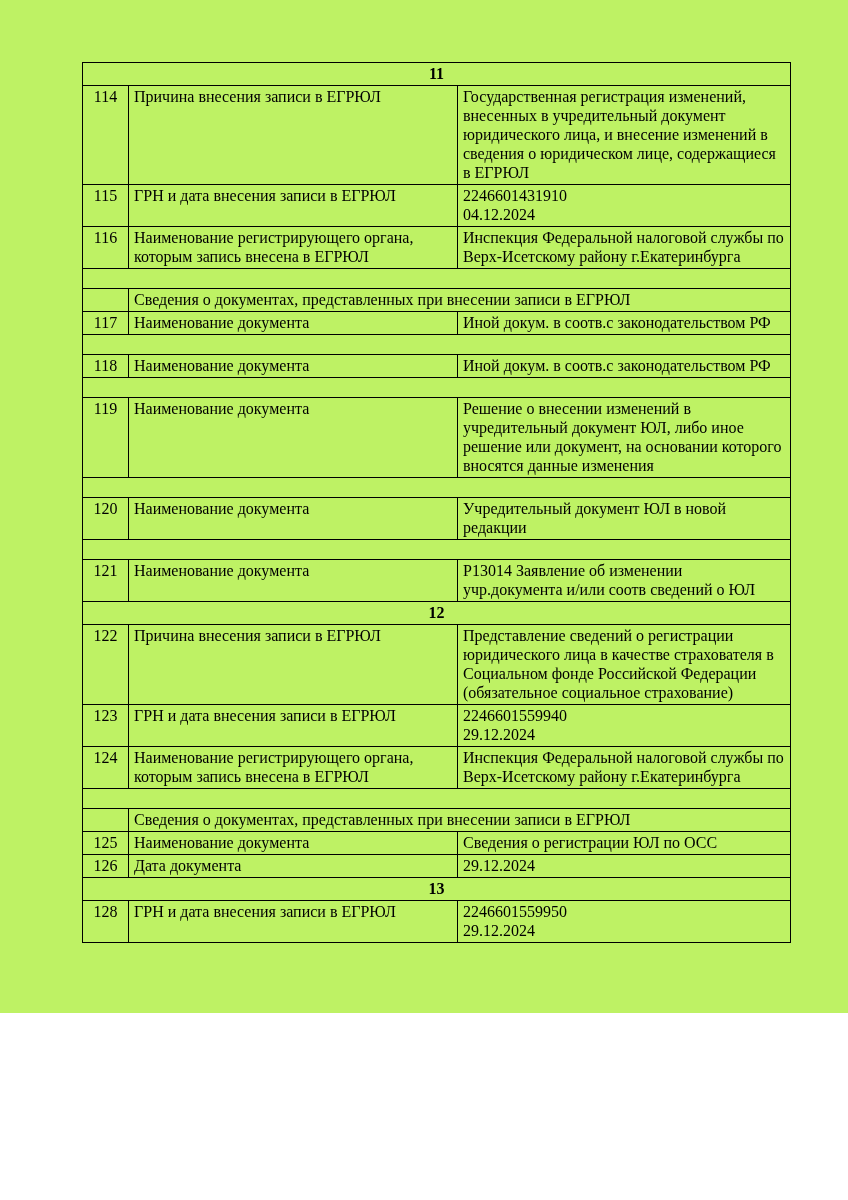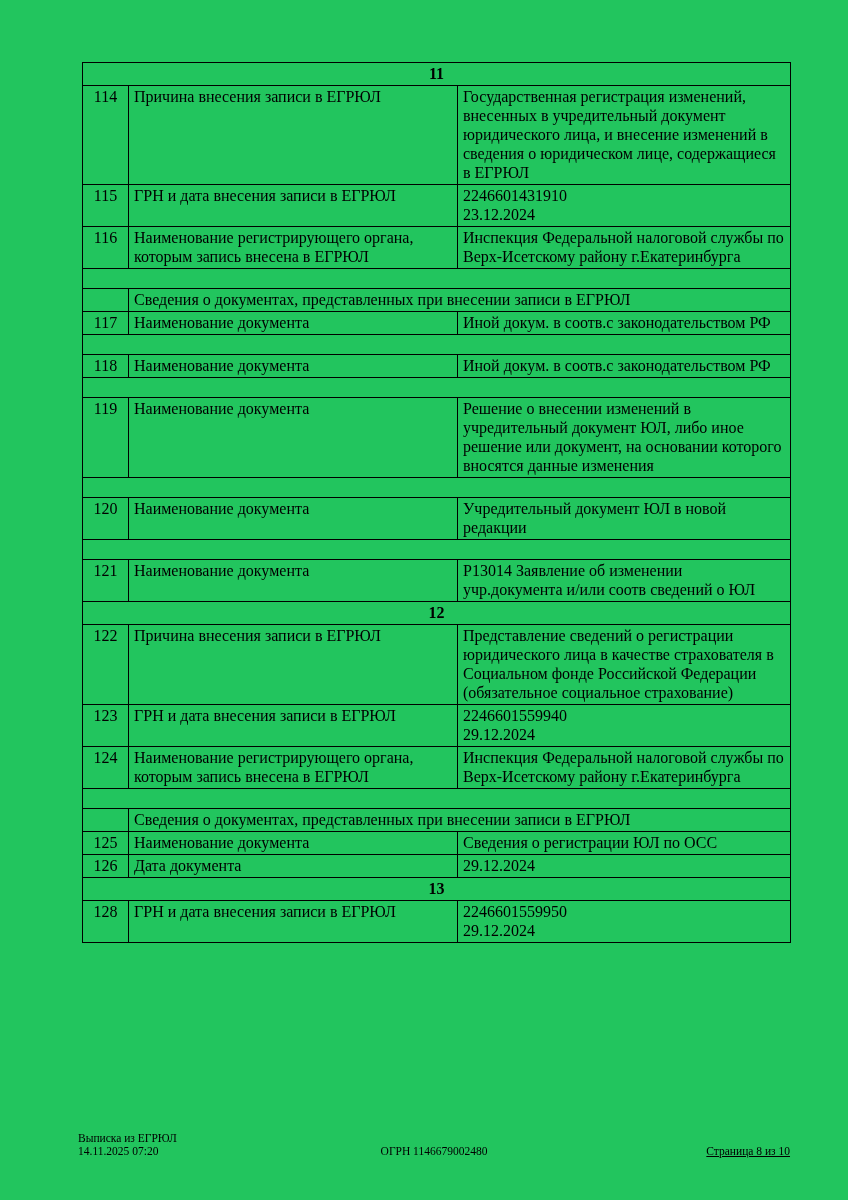--- a/index.html
+++ b/index.html
@@ -9,22 +9,22 @@
   }
   body {
     width: 848px;
     height: 1200px;
     font-family: "Liberation Serif", "DejaVu Serif", serif;
     color: #000000;
   }
   .page {
     position: relative;
     width: 848px;
-    height: 1200px;
-    background: #22c55e;
+    height: 1013px;
+    background: #bef264;
     overflow: hidden;
   }
   table.egrul {
     position: absolute;
     left: 82px;
     top: 62px;
     width: 708px;
     border-collapse: collapse;
     table-layout: fixed;
   }
@@ -86,21 +86,21 @@
         </tr>
         <tr class="data-row">
           <td class="num-cell">114</td>
           <td class="label-cell">Причина внесения записи в ЕГРЮЛ</td>
           <td class="value-cell">Государственная регистрация изменений, внесенных в учредительный документ юридического лица, и внесение изменений в сведения о юридическом лице, содержащиеся в ЕГРЮЛ</td>
         </tr>
         <tr class="data-row">
           <td class="num-cell">115</td>
           <td class="label-cell">ГРН и дата внесения записи в ЕГРЮЛ</td>
           <td class="value-cell">2246601431910
-23.12.2024</td>
+04.12.2024</td>
         </tr>
         <tr class="data-row">
           <td class="num-cell">116</td>
           <td class="label-cell">Наименование регистрирующего органа, которым запись внесена в ЕГРЮЛ</td>
           <td class="value-cell">Инспекция Федеральной налоговой службы по Верх-Исетскому району г.Екатеринбурга</td>
         </tr>
         <tr class="spacer-row">
           <td class="spacer-cell" colspan="3"></td>
         </tr>
         <tr class="subheader-row">

